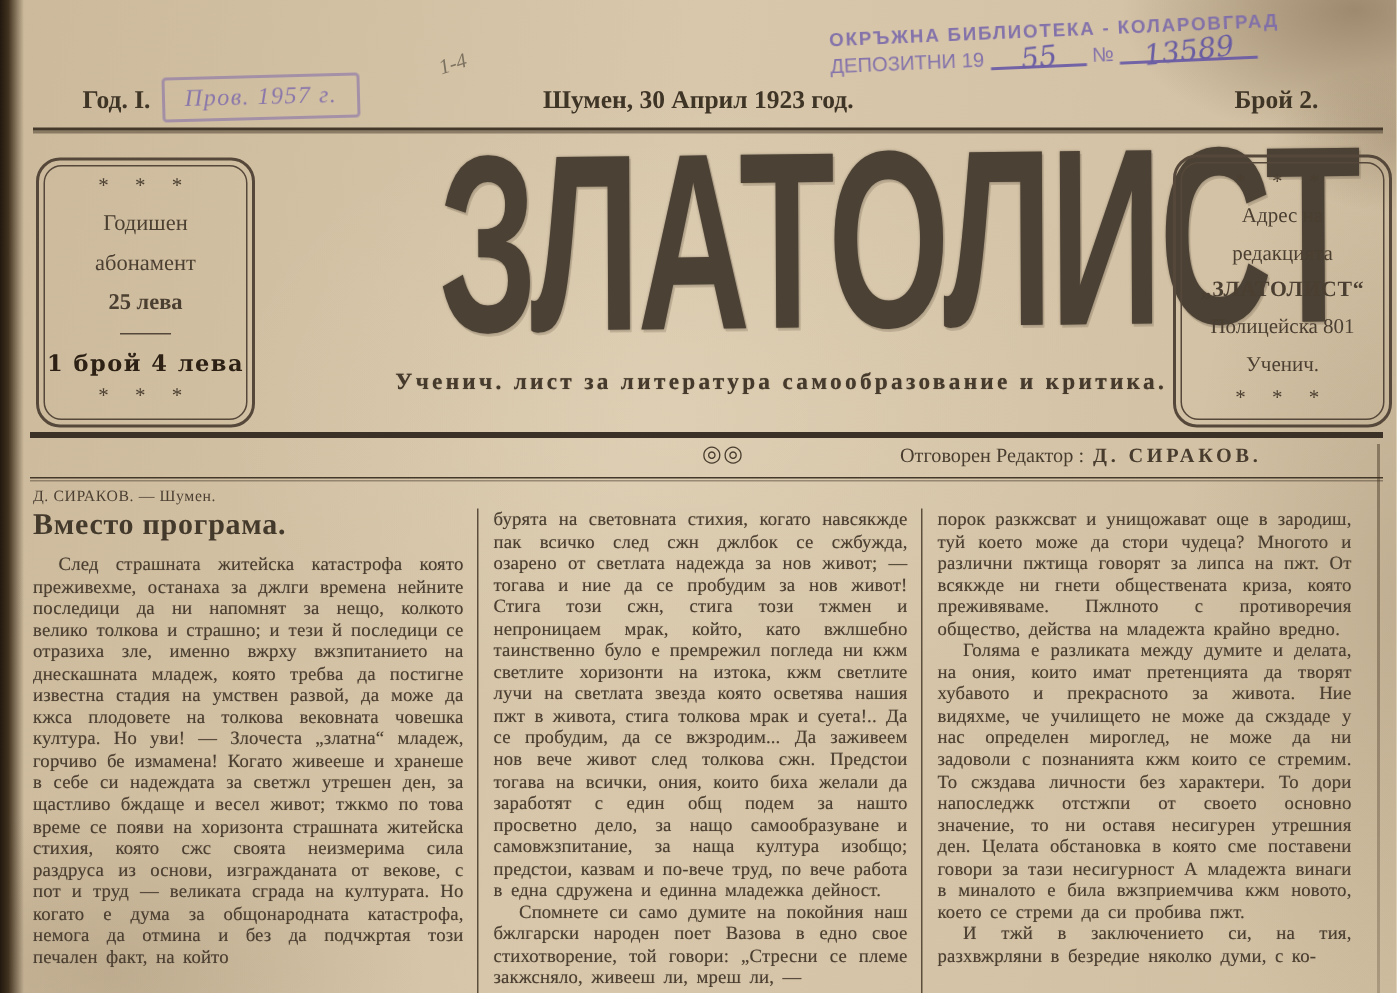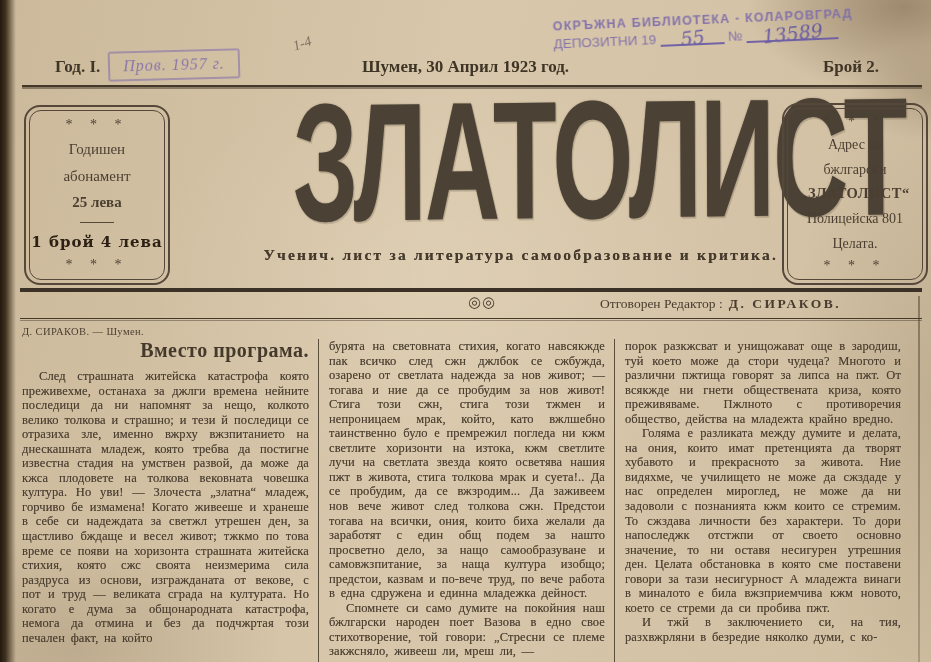--- a/index.html
+++ b/index.html
@@ -76,21 +76,21 @@
   .ornament{position:absolute;left:468px;top:293px;font-size:15px;letter-spacing:1px;color:#473c2e;}
   .editor{position:absolute;left:600px;top:296px;font-size:13.5px;color:#473c2e;text-align:right;}
   .ed-name{font-weight:bold;letter-spacing:2.5px;margin-left:6px;}
 
   
   .columns{position:absolute;left:22px;top:323px;width:888px;height:339px;display:flex;
     overflow:hidden;}
   .col{width:296px;box-sizing:border-box;padding-right:9px;overflow:hidden;}
   .col + .col{border-left:1px solid #5c4e3c;padding-left:10px;margin-top:16px;}
   .byline{font-size:10.5px;letter-spacing:.4px;margin:3px 0 2px 0;}
-  .headline{font-size:20px;font-weight:bold;text-align:right;margin:2px 0 7px 0;
+  .headline{font-size:20px;font-weight:bold;text-align:left;margin:2px 0 7px 0;
     letter-spacing:.5px;color:#443a2c;}
   .body-p{margin:0;font-size:12.5px;line-height:14.55px;text-align:justify;
     text-indent:17px;letter-spacing:.1px;word-spacing:2.4px;color:#4b3f31;
     text-shadow:0 0 .5px rgba(75,63,49,.55);}
   .noindent{text-indent:0;}
 </style>
 </head>
 <body>
 
 <div class="page">
@@ -120,24 +120,24 @@
     <div class="bx-bold">1 брой 4 лева</div>
     <div class="stars">* * *</div>
   </div>
 
   <div class="title">ЗЛАТОЛИСТ</div>
   <div class="subtitle">Ученич. лист за литература самообразование и критика.</div>
 
   <div class="box box-right">
     <div class="stars">* * *</div>
     <div class="bx-sm">Адрес на</div>
-    <div class="bx-sm">бжлгарски</div>
+    <div class="bx-sm">редакцията</div>
     <div class="bx-name">„ЗЛАТОЛИСТ“</div>
     <div class="bx-sm">Полицейска 801</div>
-    <div class="bx-sm">Целата.</div>
+    <div class="bx-sm">Ученич.</div>
     <div class="stars">* * *</div>
   </div>
 
   <div class="rule rule-m1"></div>
   <div class="ornament">◎◎</div>
   <div class="editor">
     <span>Отговорен Редактор :</span><span class="ed-name">Д. СИРАКОВ.</span>
   </div>
   <div class="rule rule-m2"></div>
 

